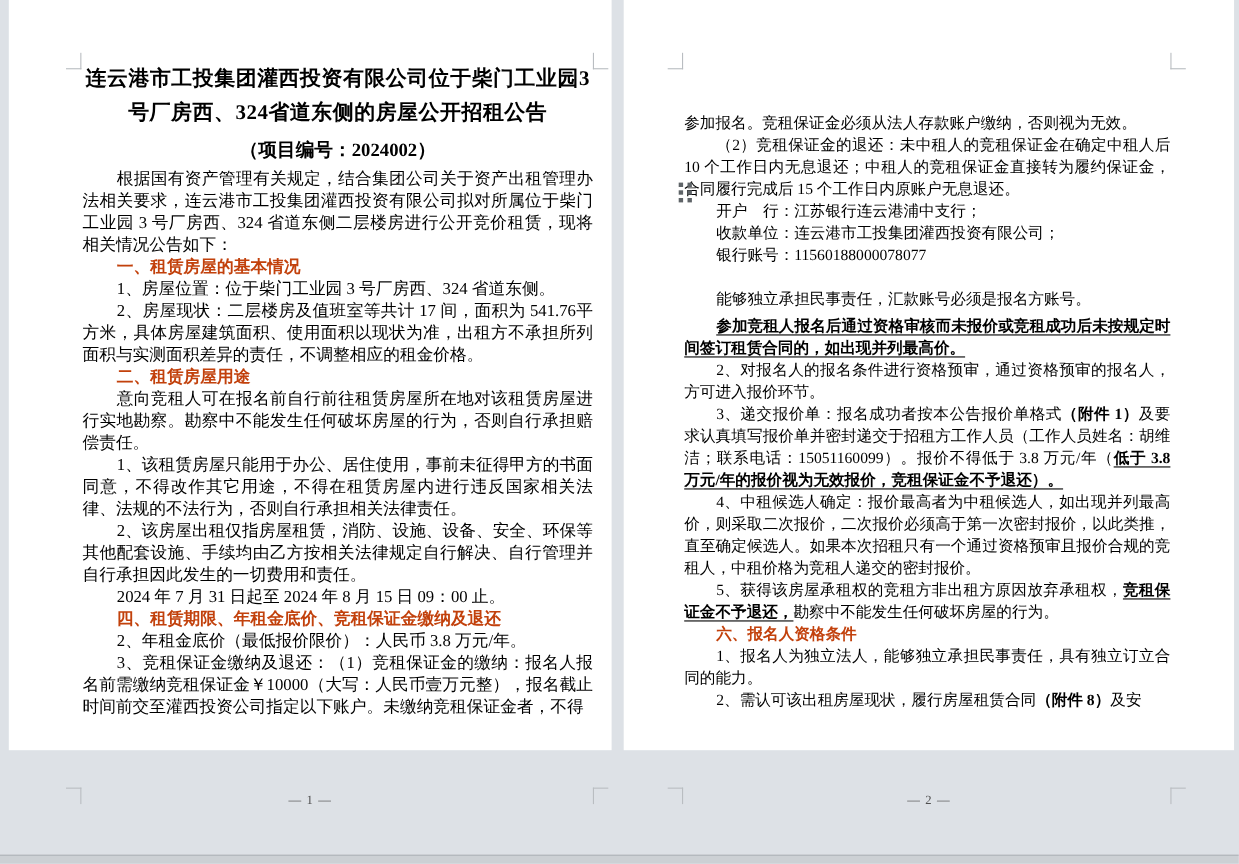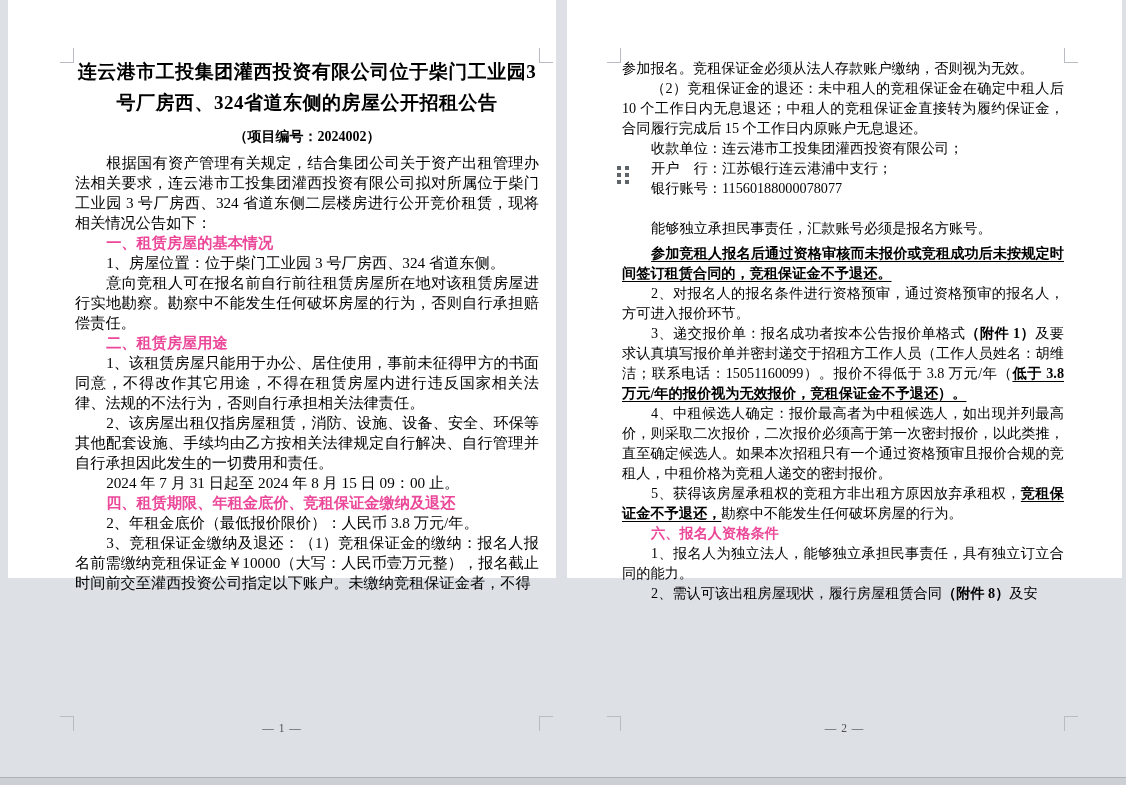--- a/index.html
+++ b/index.html
@@ -3,43 +3,43 @@
 <meta charset="utf-8">
 <style>
   html,body{margin:0;padding:0;}
   body{
     width:1126px;height:785px;overflow:hidden;
     background:#dde1e6;
     font-family:"Liberation Serif","DejaVu Serif",serif;
   }
   .canvas{position:relative;width:1126px;height:785px;}
   .page{
-    position:absolute;top:0;height:578px;background:#ffffff;
+    position:absolute;top:0;height:682px;background:#ffffff;
   }
   #page1{left:8px;width:548px;}
   #page2{left:567px;width:555px;}
   .text-flow{
     position:absolute;
     color:#000;
     text-align:justify;
   }
   #page1 .text-flow{left:67px;top:56px;width:464px;font-size:15.2px;line-height:20px;}
   #page2 .text-flow{left:55px;top:58px;width:442px;font-size:14.2px;line-height:20px;}
   .blk{margin:0;}
   .title{
     font-weight:bold;font-size:19px;line-height:31px;
     text-align:center;letter-spacing:0.5px;color:#000;
   }
   .subtitle{
-    font-weight:bold;font-size:14px;line-height:17px;
+    font-weight:bold;font-size:17px;line-height:17px;
     text-align:center;margin-top:10px;margin-bottom:8px;color:#000;
   }
-  .heading{font-weight:bold;color:#ec4899;text-indent:2.05em;}
+  .heading{font-weight:bold;color:#c2410c;text-indent:2.05em;}
   .para{text-indent:2.05em;}
-  .cont{text-indent:0;}
+  .cont{text-indent:0;margin-top:44px;}
   .blank{height:20px;}
   .gap-top{margin-top:5px;}
   span.b{font-weight:bold;}
   span.u{text-decoration:underline;text-underline-offset:3px;}
   .footer{
     position:absolute;top:722px;left:0;width:100%;
     text-align:center;font-size:11.5px;color:#4f4f4f;letter-spacing:1px;
   }
   
   .crop{position:absolute;width:13px;height:14px;border:0 solid #b9bdc1;}
@@ -63,42 +63,43 @@
 
 <div class="canvas">
 
   <div class="page" id="page1">
     <div class="text-flow">
         <div class="blk title"><span>连云港市工投集团灌西投资有限公司位于柴门工业园3号厂房西、324省道东侧的房屋公开招租公告</span></div>
         <div class="blk subtitle"><span>（项目编号：2024002）</span></div>
         <div class="blk para"><span>根据国有资产管理有关规定，结合集团公司关于资产出租管理办法相关要求，连云港市工投集团灌西投资有限公司拟对所属位于柴门工业园 3 号厂房西、324 省道东侧二层楼房进行公开竞价租赁，现将相关情况公告如下：</span></div>
         <div class="blk heading"><span>一、租赁房屋的基本情况</span></div>
         <div class="blk para"><span>1、房屋位置：位于柴门工业园 3 号厂房西、324 省道东侧。</span></div>
+        <div class="blk para"><span>2、房屋现状：二层楼房及值班室等共计 17 间，面积为 541.76平方米，具体房屋建筑面积、使用面积以现状为准，出租方不承担所列面积与实测面积差异的责任，不调整相应的租金价格。</span></div>
+        <div class="blk heading"><span>二、租赁房屋用途</span></div>
         <div class="blk para"><span>意向竞租人可在报名前自行前往租赁房屋所在地对该租赁房屋进行实地勘察。勘察中不能发生任何破坏房屋的行为，否则自行承担赔偿责任。</span></div>
-        <div class="blk heading"><span>二、租赁房屋用途</span></div>
         <div class="blk para"><span>1、该租赁房屋只能用于办公、居住使用，事前未征得甲方的书面同意，不得改作其它用途，不得在租赁房屋内进行违反国家相关法律、法规的不法行为，否则自行承担相关法律责任。</span></div>
         <div class="blk para"><span>2、该房屋出租仅指房屋租赁，消防、设施、设备、安全、环保等其他配套设施、手续均由乙方按相关法律规定自行解决、自行管理并自行承担因此发生的一切费用和责任。</span></div>
         <div class="blk para"><span>2024 年 7 月 31 日起至 2024 年 8 月 15 日  09：00 止。</span></div>
         <div class="blk heading"><span>四、租赁期限、年租金底价、竞租保证金缴纳及退还</span></div>
         <div class="blk para"><span>2、年租金底价（最低报价限价）：人民币 3.8 万元/年。</span></div>
         <div class="blk para"><span>3、竞租保证金缴纳及退还：（1）竞租保证金的缴纳：报名人报名前需缴纳竞租保证金￥10000（大写：人民币壹万元整），报名截止时间前交至灌西投资公司指定以下账户。未缴纳竞租保证金者，不得</span></div>
       </div>
     <div class="footer">— 1 —</div>
   </div>
 
   <div class="page" id="page2">
     <div class="text-flow">
         <div class="blk para cont"><span>参加报名。竞租保证金必须从法人存款账户缴纳，否则视为无效。</span></div>
         <div class="blk para"><span>（2）竞租保证金的退还：未中租人的竞租保证金在确定中租人后 10 个工作日内无息退还；中租人的竞租保证金直接转为履约保证金，合同履行完成后 15 个工作日内原账户无息退还。</span></div>
+        <div class="blk para"><span>开户　行：江苏银行连云港浦中支行；</span></div>
         <div class="blk para"><span>收款单位：连云港市工投集团灌西投资有限公司；</span></div>
-        <div class="blk para"><span>开户　行：江苏银行连云港浦中支行；</span></div>
         <div class="blk para"><span>银行账号：11560188000078077</span></div>
         <div class="blk blank">&nbsp;</div>
         <div class="blk para"><span>能够独立承担民事责任，汇款账号必须是报名方账号。</span></div>
-        <div class="blk para gap-top"><span class="b u">参加竞租人报名后通过资格审核而未报价或竞租成功后未按规定时间签订租赁合同的，竞租保证金不予退还。</span></div>
+        <div class="blk para gap-top"><span class="b u">参加竞租人报名后通过资格审核而未报价或竞租成功后未按规定时间签订租赁合同的，如出现并列最高价。</span></div>
         <div class="blk para"><span>2、对报名人的报名条件进行资格预审，通过资格预审的报名人，方可进入报价环节。</span></div>
         <div class="blk para"><span>3、递交报价单：报名成功者按本公告报价单格式</span><span class="b">（附件 1）</span><span>及要求认真填写报价单并密封递交于招租方工作人员（工作人员姓名：胡维洁；联系电话：15051160099）。报价不得低于 3.8 万元/年（</span><span class="b u">低于 3.8 万元/年的报价视为无效报价，竞租保证金不予退还）。</span></div>
         <div class="blk para"><span>4、中租候选人确定：报价最高者为中租候选人，如出现并列最高价，则采取二次报价，二次报价必须高于第一次密封报价，以此类推，直至确定候选人。如果本次招租只有一个通过资格预审且报价合规的竞租人，中租价格为竞租人递交的密封报价。</span></div>
         <div class="blk para"><span>5、获得该房屋承租权的竞租方非出租方原因放弃承租权，</span><span class="b u">竞租保证金不予退还，</span><span>勘察中不能发生任何破坏房屋的行为。</span></div>
         <div class="blk heading"><span>六、报名人资格条件</span></div>
         <div class="blk para"><span>1、报名人为独立法人，能够独立承担民事责任，具有独立订立合同的能力。</span></div>
         <div class="blk para"><span>2、需认可该出租房屋现状，履行房屋租赁合同</span><span class="b">（附件 8）</span><span>及安</span></div>
       </div>
     <div class="footer">— 2 —</div>
   </div>

